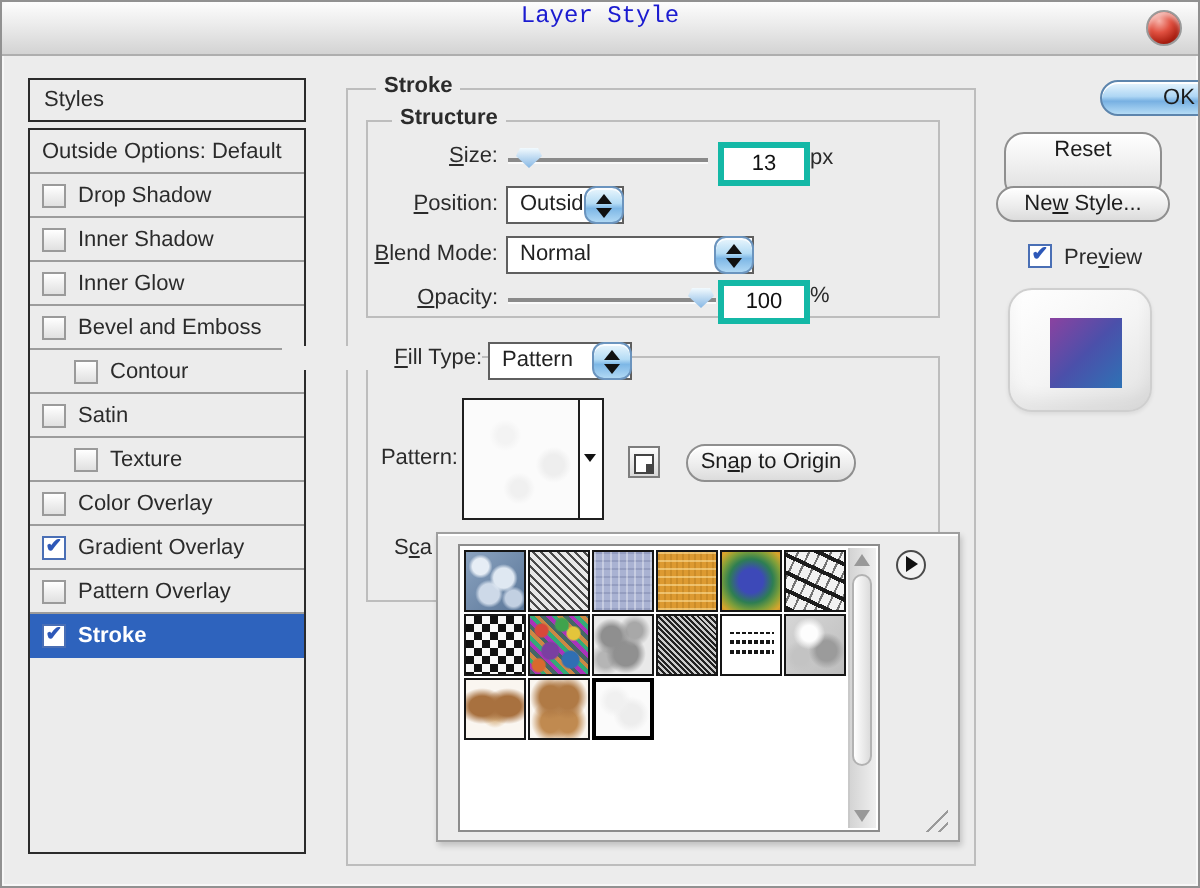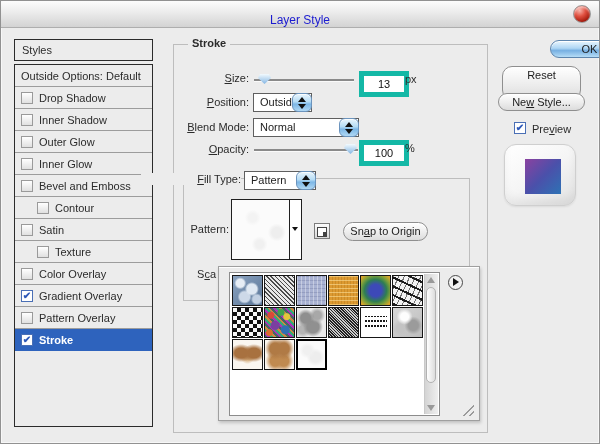--- a/index.html
+++ b/index.html
@@ -2,21 +2,21 @@
 <html><head>
 <meta charset="utf-8">
 <style>
   html,body{margin:0;padding:0;background:#bfbfbf;}
   .dialog{position:relative;width:600px;height:444px;background:#ececec;
     font-family:"Liberation Sans",sans-serif;color:#2b2b2b;overflow:hidden;
     border:1px solid #919191;box-sizing:border-box;box-shadow:inset 0 0 0 1px #f7f7f7;}
   
   .titlebar{position:absolute;left:0;top:0;right:0;height:26px;
     background:linear-gradient(#fdfdfd,#ebebeb 45%,#d3d3d3);border-bottom:1px solid #aeaeae;
-    border-radius:3px 3px 0 0;display:flex;align-items:flex-end;justify-content:center;}
+    border-radius:3px 3px 0 0;display:flex;align-items:flex-start;justify-content:center;font-family:Liberation Mono, monospace;}
   .title-text{font-size:12px;color:#1b1bd0;}
   .close-orb{position:absolute;right:8px;top:4px;width:18px;height:18px;border-radius:50%;
     border:1px solid #9a9a9a;box-sizing:border-box;
     background:radial-gradient(circle at 35% 28%,#f7b3aa 0%,#e05040 38%,#a81e10 72%,#6f1008 100%);
     box-shadow:inset 0 2px 2px rgba(255,255,255,.55);}
   
   .styles-header{position:absolute;left:13px;top:38px;width:139px;height:22px;box-sizing:border-box;
     border:1px solid #2b2b2b;font-size:11px;line-height:20px;padding-left:7px;}
   .styles-list{position:absolute;left:13px;top:63px;width:139px;height:363px;box-sizing:border-box;
     border:1px solid #2b2b2b;overflow:hidden;}
@@ -34,21 +34,21 @@
   .fs{position:absolute;border:1px solid #bdbdbd;box-sizing:border-box;}
   .legend{position:absolute;top:-8px;left:12px;background:#ececec;padding:0 4px;
     font-size:11px;font-weight:bold;color:#2b2b2b;white-space:nowrap;}
   .flabel{position:absolute;font-size:11px;text-align:right;width:100px;white-space:nowrap;}
   
   .track{position:absolute;height:2px;background:#8a8a8a;border-bottom:1px solid #fafafa;}
   .sl-thumb{position:absolute;width:13px;height:10px;
     background:linear-gradient(#f2fafe,#86b7e4);
     clip-path:polygon(50% 100%,0 40%,15% 0,85% 0,100% 40%);
     filter:drop-shadow(0 1px 1px rgba(0,0,0,.35));}
-  .vbox{position:absolute;width:40px;height:16px;background:#fff;border:5px solid #14b8a6;
+  .vbox{position:absolute;width:40px;height:16px;background:#fff;border:3px solid #14b8a6;
     font-size:11px;text-align:center;line-height:16px;color:#111;}
   .unit{position:absolute;font-size:11px;}
   
   .dd{position:absolute;height:19px;background:#fff;border:1px solid #5f5f5f;box-sizing:border-box;}
   .dd .txt{position:absolute;left:6px;top:0;line-height:17px;font-size:11px;color:#222;white-space:nowrap;}
   .stepper{position:absolute;right:-1px;top:-1px;width:20px;height:19px;border-radius:6px;
     background:linear-gradient(#eaf6fd,#b5dcf5 45%,#7db7e6 60%,#b0d8f4);
     border:1px solid #6b94be;box-sizing:border-box;box-shadow:inset 0 1px 0 rgba(255,255,255,.8);}
   .stepper::before{content:'';position:absolute;left:5px;top:3px;
     border-left:4px solid transparent;border-right:4px solid transparent;border-bottom:5px solid #111;}
@@ -170,24 +170,20 @@
       <div class="srow">
         <span class="cb"></span>
         <span class="slabel">Drop Shadow</span>
       </div>
       <div class="srow">
         <span class="cb"></span>
         <span class="slabel">Inner Shadow</span>
       </div>
       <div class="srow">
         <span class="cb"></span>
-        <span class="slabel">Outer Glow</span>
-      </div>
-      <div class="srow">
-        <span class="cb"></span>
         <span class="slabel">Inner Glow</span>
       </div>
       <div class="srow">
         <span class="cb"></span>
         <span class="slabel">Bevel and Emboss</span>
       </div>
       <div class="srow indent">
         <span class="cb"></span>
         <span class="slabel">Contour</span>
       </div>
@@ -214,35 +210,38 @@
       <div class="srow selected">
         <span class="cb on">✔</span>
         <span class="slabel">Stroke</span>
       </div>
     </div>
 
   <div class="fs" style="left:172px;top:43px;width:315px;height:389px;">
     <span class="legend" style="left:14px;">Stroke</span>
   </div>
 
+  <div class="fs" style="left:182px;top:59px;width:287px;height:99px;">
+    <span class="legend">Structure</span>
+  </div>
 
   <span class="flabel" style="left:148px;top:71px;"><u>S</u>ize:</span>
   <div class="track" style="left:253px;top:78px;width:100px;"></div>
   <div class="sl-thumb" style="left:257px;top:73px;"></div>
   <div class="vbox" style="left:358px;top:70px;">13</div>
   <span class="unit" style="left:404px;top:72px;">px</span>
 
   <span class="flabel" style="left:148px;top:95px;"><u>P</u>osition:</span>
   <div class="dd" style="left:252px;top:92px;width:59px;">
     <span class="txt">Outside</span>
     <span class="stepper"></span>
   </div>
 
   <span class="flabel" style="left:138px;top:120px;width:110px;"><u>B</u>lend Mode:</span>
-  <div class="dd" style="left:252px;top:117px;width:106px;">
+  <div class="dd" style="left:252px;top:117px;width:124px;">
     <span class="txt">Normal</span>
     <span class="stepper"></span>
   </div>
 
   <span class="flabel" style="left:148px;top:142px;"><u>O</u>pacity:</span>
   <div class="track" style="left:253px;top:148px;width:104px;"></div>
   <div class="sl-thumb" style="left:343px;top:143px;"></div>
   <div class="vbox" style="left:358px;top:139px;">100</div>
   <span class="unit" style="left:404px;top:141px;">%</span>
 

